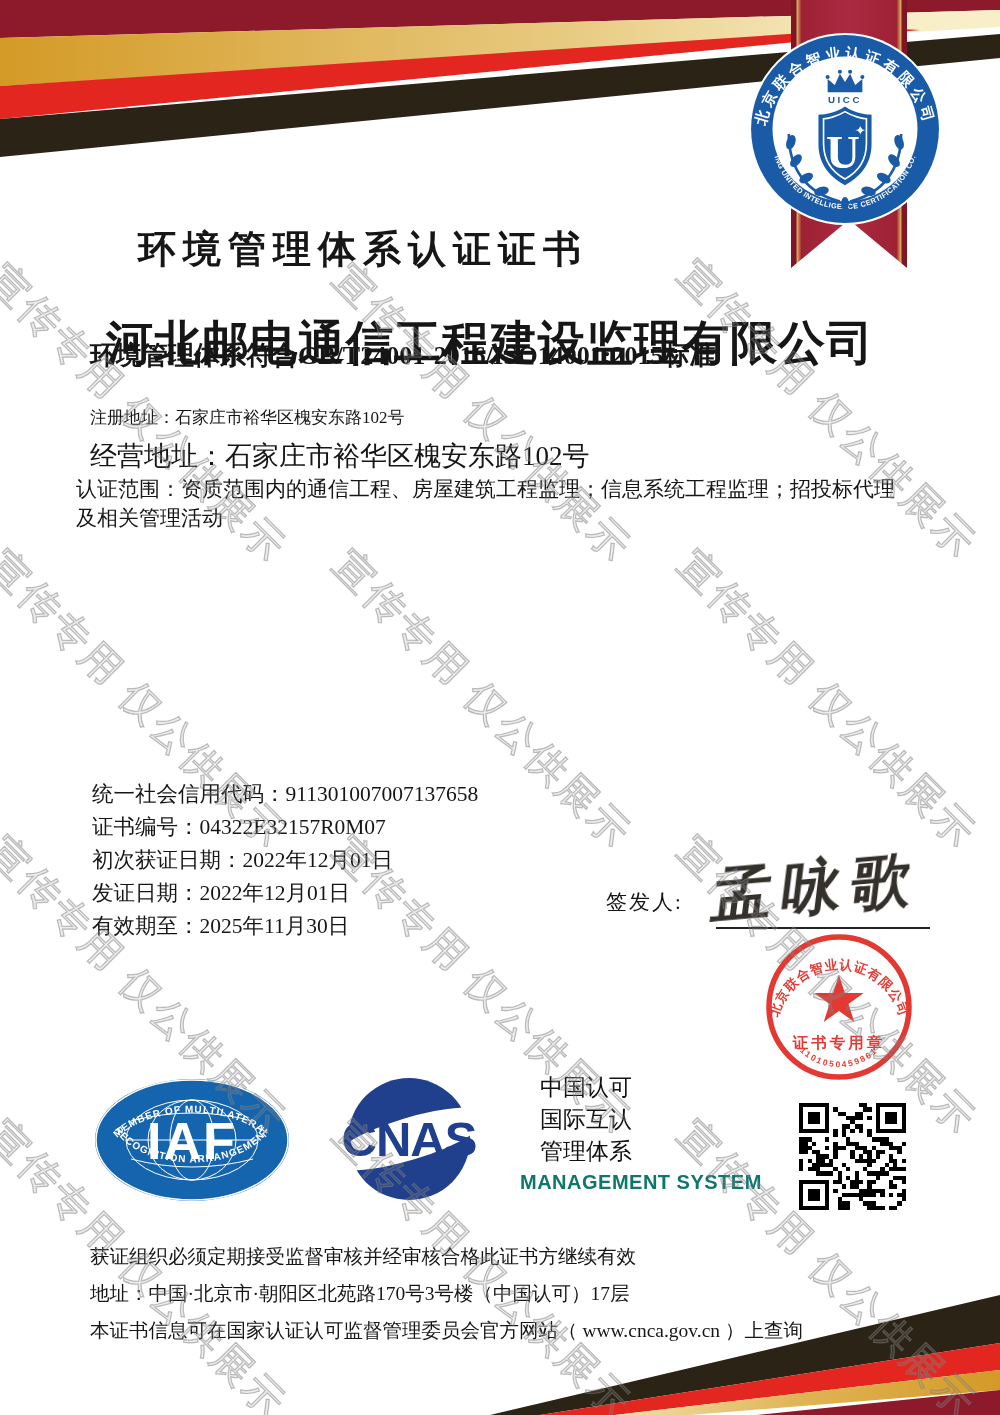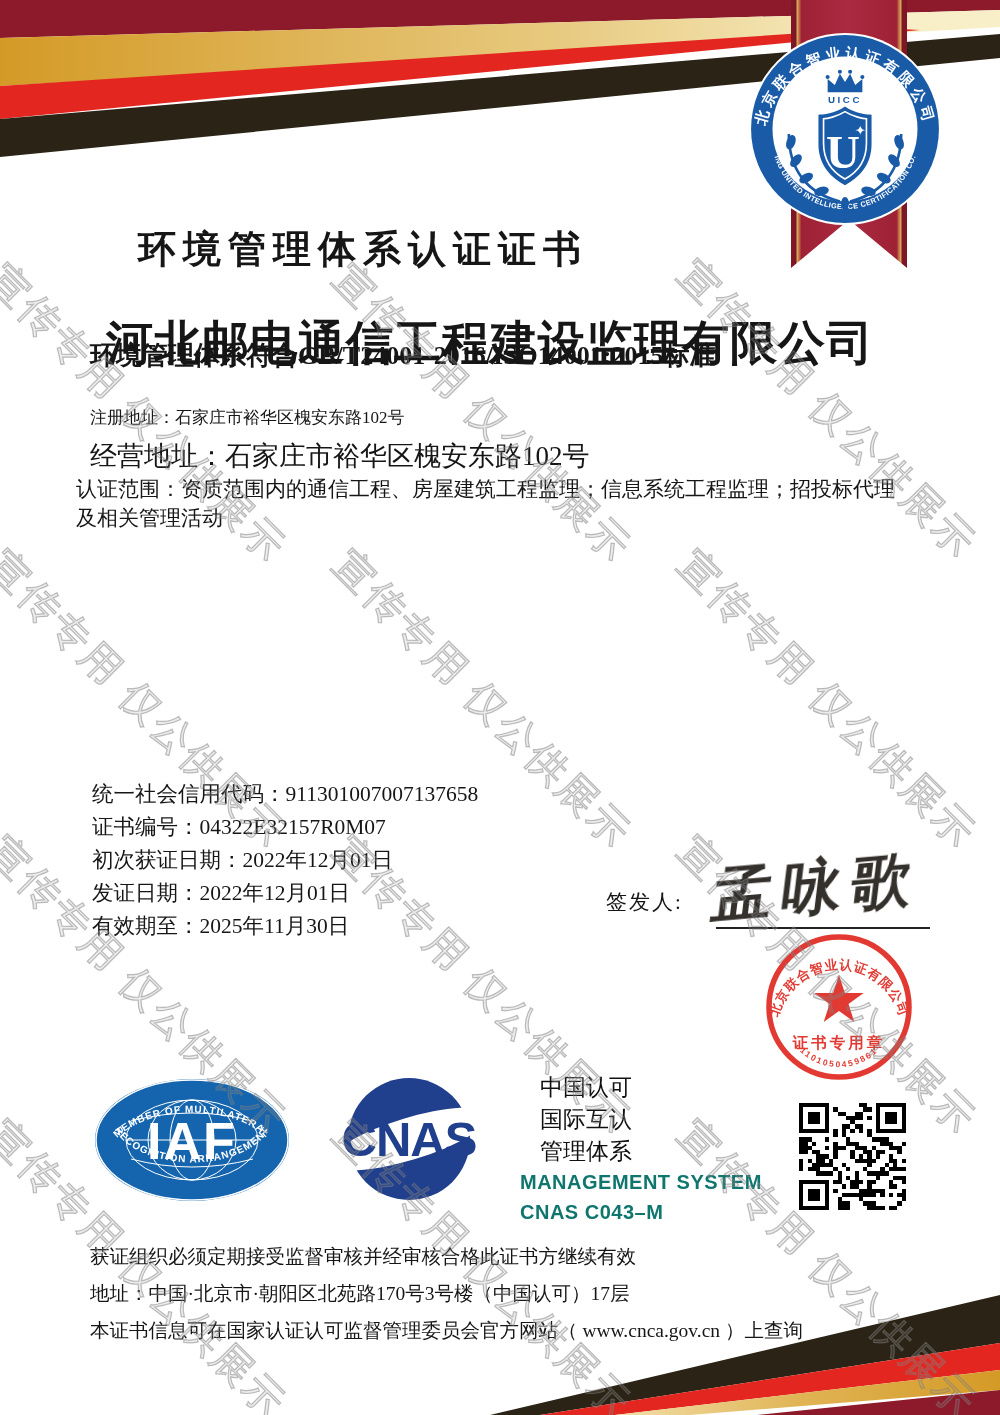--- a/index.html
+++ b/index.html
@@ -199,21 +199,20 @@
       <circle cx="79" cy="66" r="61" fill="#203f8c"></circle>
       <ellipse cx="79" cy="66" rx="82" ry="21" fill="#ffffff" transform="rotate(-17 79 66)"></ellipse>
       <text class="svgtxt" x="79" y="83" text-anchor="middle" fill="#203f8c" font-size="49" font-weight="bold" letter-spacing="-1">CNAS</text>
     </svg>
 
     <div class="accred">
       <div class="zh">中国认可</div>
       <div class="zh">国际互认</div>
       <div class="zh">管理体系</div>
       <div class="en">MANAGEMENT SYSTEM</div>
-      <div class="en">CNAS C043–M</div>
     </div>
 
     <svg class="qr" id="qr-svg" viewBox="0 0 25 25" shape-rendering="crispEdges">
         <rect x="0" y="0" width="1" height="1" fill="#000"></rect>
         <rect x="1" y="0" width="1" height="1" fill="#000"></rect>
         <rect x="2" y="0" width="1" height="1" fill="#000"></rect>
         <rect x="3" y="0" width="1" height="1" fill="#000"></rect>
         <rect x="4" y="0" width="1" height="1" fill="#000"></rect>
         <rect x="5" y="0" width="1" height="1" fill="#000"></rect>
         <rect x="6" y="0" width="1" height="1" fill="#000"></rect>

